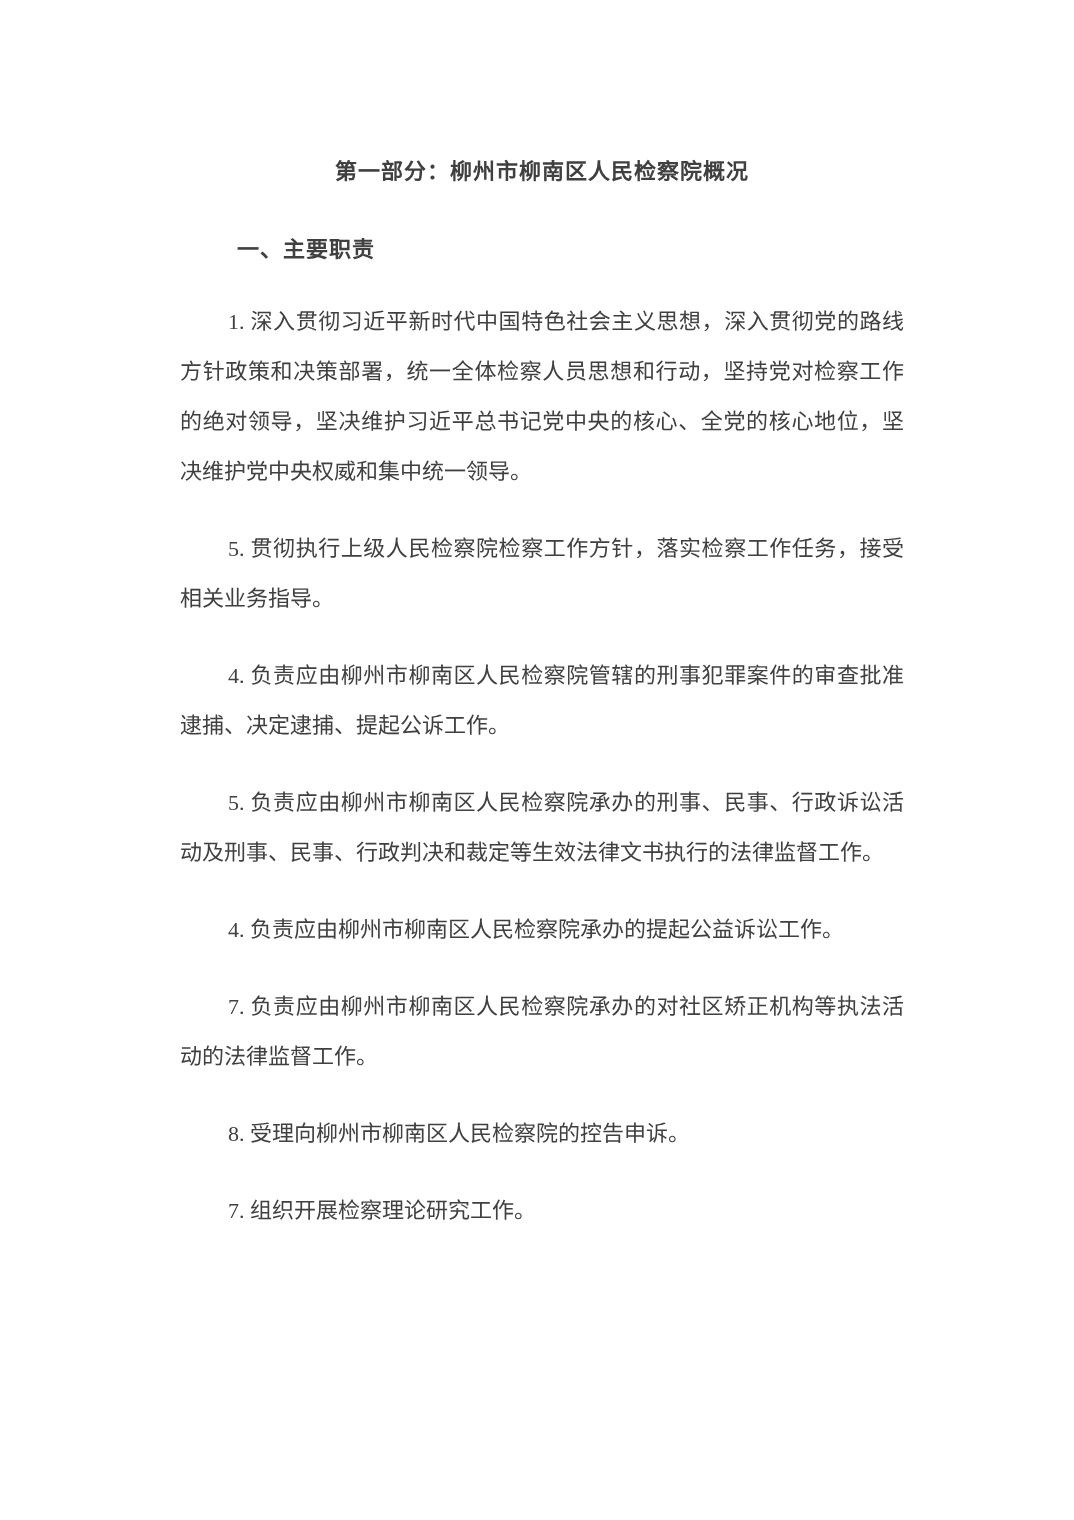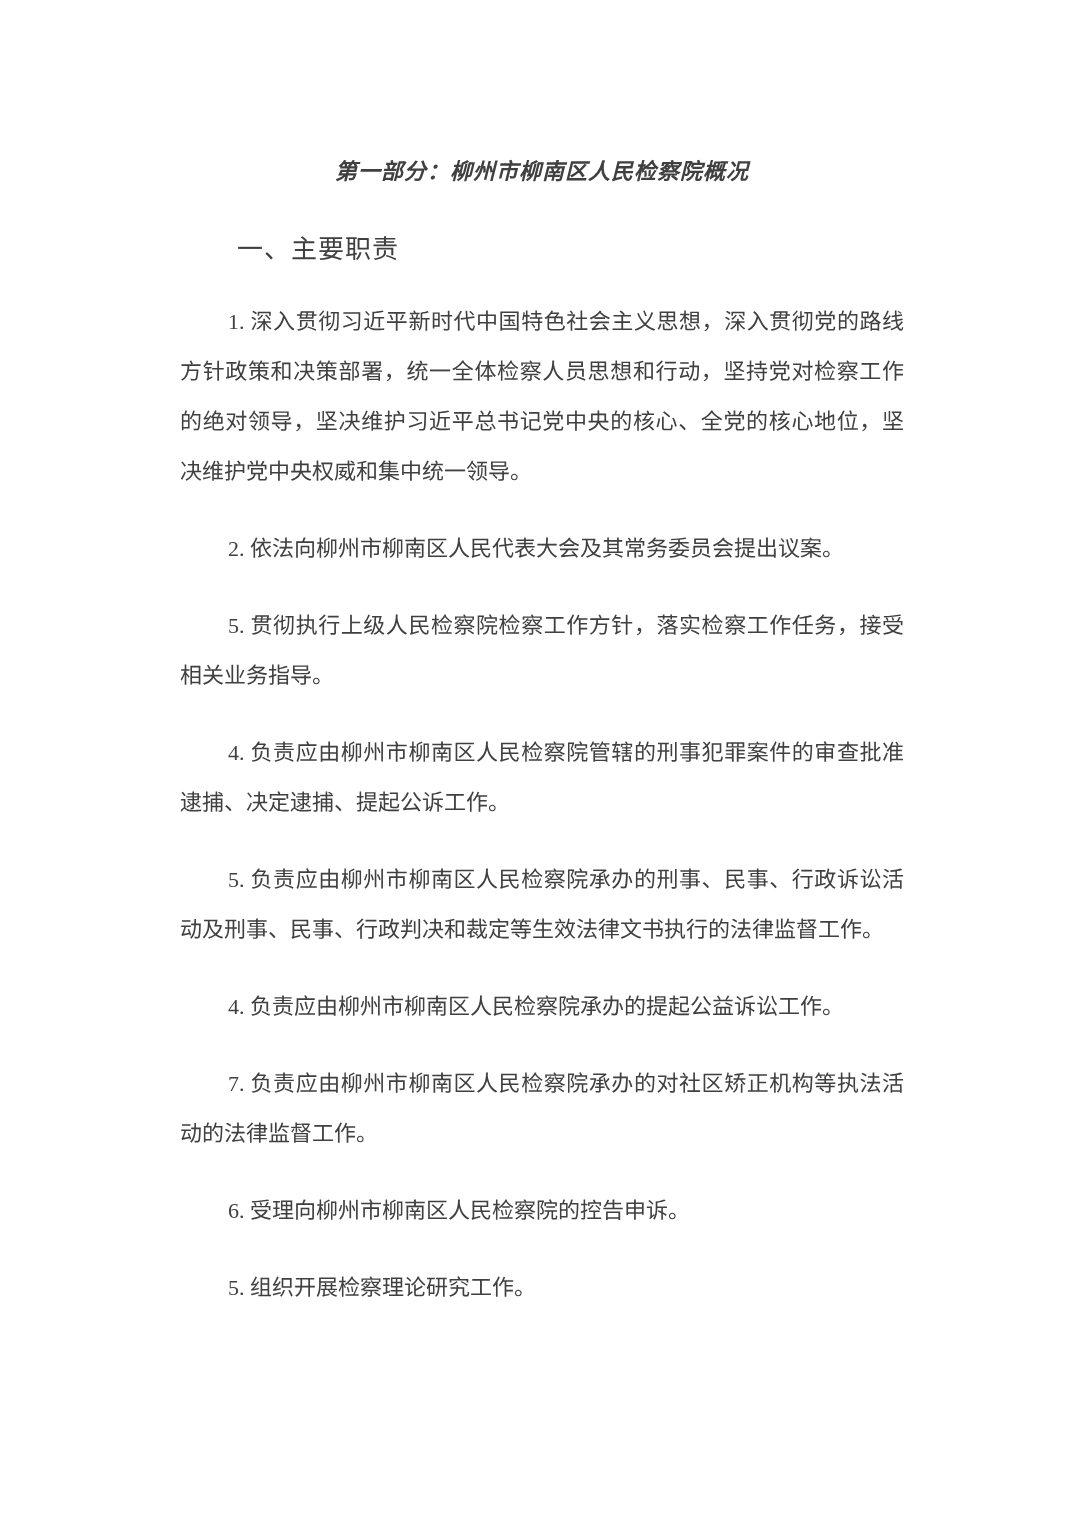--- a/index.html
+++ b/index.html
@@ -20,25 +20,24 @@
     font-family: "Liberation Serif", "DejaVu Serif", serif;
     color: #404040;
   }
   .doc-title {
     font-size: 22px;
     font-weight: 700;
     line-height: 30px;
     text-align: center;
     margin: 0;
     letter-spacing: 1px;
-    font-style: italic;
   }
   .section-heading {
-    font-size: 26px;
-    font-weight: 400;
+    font-size: 22px;
+    font-weight: 700;
     line-height: 30px;
     margin: 48px 0 0 0;
     text-indent: 57px;
     letter-spacing: 1px;
   }
   .paragraphs {
     margin: 0;
   }
   .paragraphs p.body-para {
     font-size: 22px;
@@ -57,22 +56,21 @@
 </head>
 <body>
 
 <div class="page">
   <h1 class="doc-title">第一部分：柳州市柳南区人民检察院概况</h1>
 
   <h2 class="section-heading">一、主要职责</h2>
 
   <div class="paragraphs">
       <p class="body-para">1. 深入贯彻习近平新时代中国特色社会主义思想，深入贯彻党的路线方针政策和决策部署，统一全体检察人员思想和行动，坚持党对检察工作的绝对领导，坚决维护习近平总书记党中央的核心、全党的核心地位，坚决维护党中央权威和集中统一领导。</p>
-      <p class="body-para">2. 依法向柳州市柳南区人民代表大会及其常务委员会提出议案。</p>
       <p class="body-para">5. 贯彻执行上级人民检察院检察工作方针，落实检察工作任务，接受相关业务指导。</p>
       <p class="body-para">4. 负责应由柳州市柳南区人民检察院管辖的刑事犯罪案件的审查批准逮捕、决定逮捕、提起公诉工作。</p>
       <p class="body-para">5. 负责应由柳州市柳南区人民检察院承办的刑事、民事、行政诉讼活动及刑事、民事、行政判决和裁定等生效法律文书执行的法律监督工作。</p>
       <p class="body-para">4. 负责应由柳州市柳南区人民检察院承办的提起公益诉讼工作。</p>
       <p class="body-para">7. 负责应由柳州市柳南区人民检察院承办的对社区矫正机构等执法活动的法律监督工作。</p>
-      <p class="body-para">6. 受理向柳州市柳南区人民检察院的控告申诉。</p>
-      <p class="body-para">5. 组织开展检察理论研究工作。</p>
+      <p class="body-para">8. 受理向柳州市柳南区人民检察院的控告申诉。</p>
+      <p class="body-para">7. 组织开展检察理论研究工作。</p>
     </div>
 </div>
 
 </body></html>

